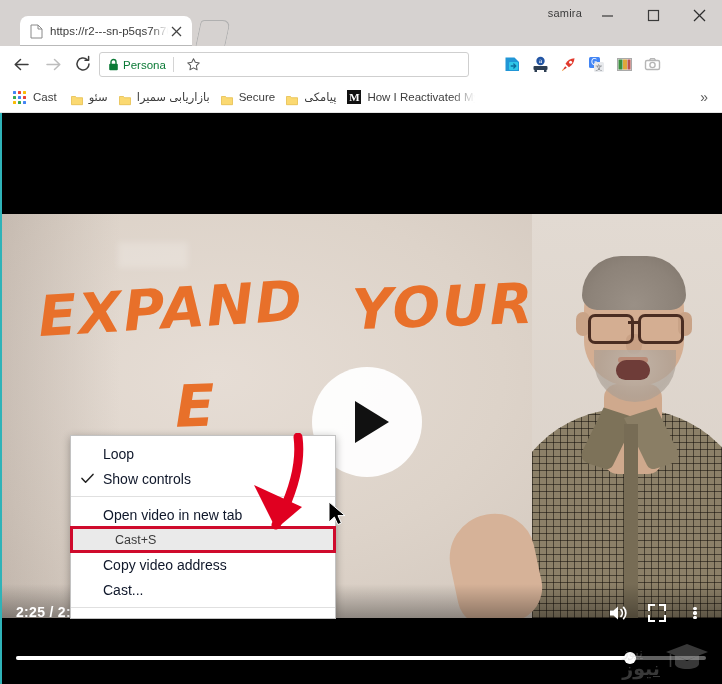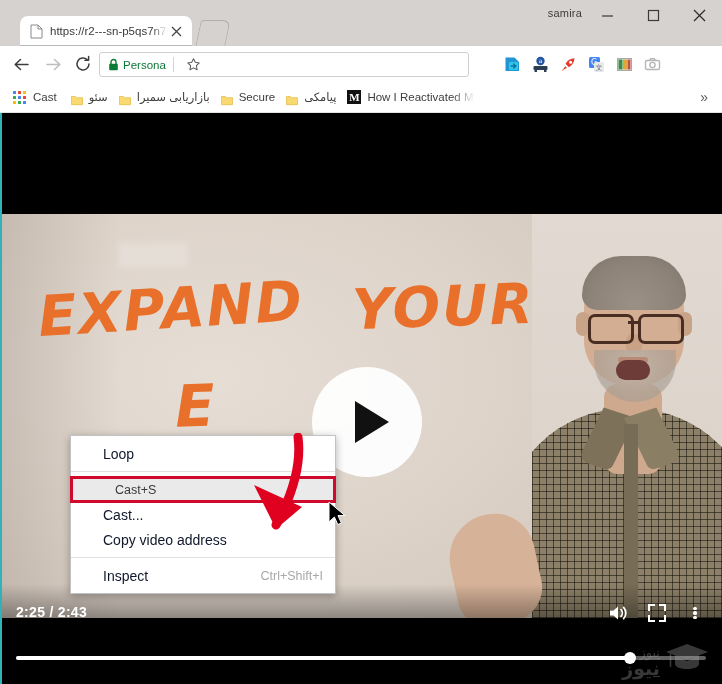--- a/index.html
+++ b/index.html
@@ -165,21 +165,21 @@
 
   .playbtn{
     position:absolute;left:312px;top:254px;width:110px;height:110px;border-radius:50%;
     background:rgba(255,255,255,.93);display:flex;align-items:center;justify-content:center;z-index:9;
   }
   .playbtn .tri{width:0;height:0;border-left:34px solid #111;border-top:21px solid transparent;
     border-bottom:21px solid transparent;margin-left:9px;}
 
   .watermark{position:absolute;right:12px;bottom:6px;z-index:14;opacity:.30;display:flex;align-items:flex-end;}
   .wm-cap{margin-left:4px;}
-  .wm-text{text-align:right;color:#b9b9b9;line-height:1;text-decoration:underline;}
+  .wm-text{color:#b9b9b9;line-height:1;text-decoration:underline;}
   .wm-t1{font-size:13px;font-family:"DejaVu Sans",sans-serif;}
   .wm-t2{font-size:19px;font-weight:700;font-family:"DejaVu Sans",sans-serif;letter-spacing:1px;}
 
   
   .ctxmenu{
     position:absolute;left:70px;top:322px;width:266px;background:#fff;
     border:1px solid #c2c2c2;box-shadow:0 2px 8px rgba(0,0,0,.30);z-index:30;
     padding:5px 0;box-sizing:border-box;
   }
   .ctxitem{position:relative;height:25px;display:flex;align-items:center;padding:0 12px 0 0;box-sizing:border-box;}
@@ -484,47 +484,54 @@
           <line x1="6.5" y1="13.8" x2="6.5" y2="27" stroke="#b9b9b9" stroke-width="1.6"></line>
         </svg>
       </span>
     </div>
 
     <div class="ctxmenu">
       <div class="ctxitem">
         <span class="ctx-check"></span>
         <span class="ctx-label">Loop</span>
       </div>
+      <div class="ctxitem">
+        <span class="ctx-check">
+          <svg width="13" height="11" viewBox="0 0 13 11">
+              <path d="M1 5.4l3.6 3.8L12 1.4" fill="none" stroke="#222" stroke-width="1.5" stroke-linecap="round" stroke-linejoin="round"></path>
+            </svg>
+        </span>
+        <span class="ctx-label">Show controls</span>
+      </div>
 
       <div class="ctxsep"></div>
 
+      <div class="ctxitem">
+        <span class="ctx-check"></span>
+        <span class="ctx-label">Open video in new tab</span>
+      </div>
 
       <div class="ctxitem highlighted">
         <span class="ctx-check"></span>
         <span class="ctx-accel">Cast+S</span>
         <span class="hl-box"></span>
       </div>
 
       <div class="ctxitem">
         <span class="ctx-check"></span>
-        <span class="ctx-label">Cast...</span>
+        <span class="ctx-label">Copy video address</span>
       </div>
 
       <div class="ctxitem">
         <span class="ctx-check"></span>
-        <span class="ctx-label">Copy video address</span>
+        <span class="ctx-label">Cast...</span>
       </div>
 
       <div class="ctxsep"></div>
 
-      <div class="ctxitem">
-        <span class="ctx-check"></span>
-        <span class="ctx-label">Inspect</span>
-        <span class="ctx-accel dim">Ctrl+Shift+I</span>
-      </div>
     </div>
 
     <svg class="arrow" viewBox="0 0 100 110">
       <path d="M52 4 C56 34, 44 66, 30 92" fill="none" stroke="#e00020" stroke-width="9" stroke-linecap="round"></path>
       <path d="M30 96 L8 52 L56 74 Z" fill="#e00020"></path>
     </svg>
 
     <svg class="cursor" width="20" height="28" viewBox="0 0 20 28">
       <path d="M1 1 L1 21 L6.4 16 L9.8 23.6 L13.4 22 L10 14.6 L17 14.6 Z" fill="#000" stroke="#fff" stroke-width="1"></path>
     </svg>

